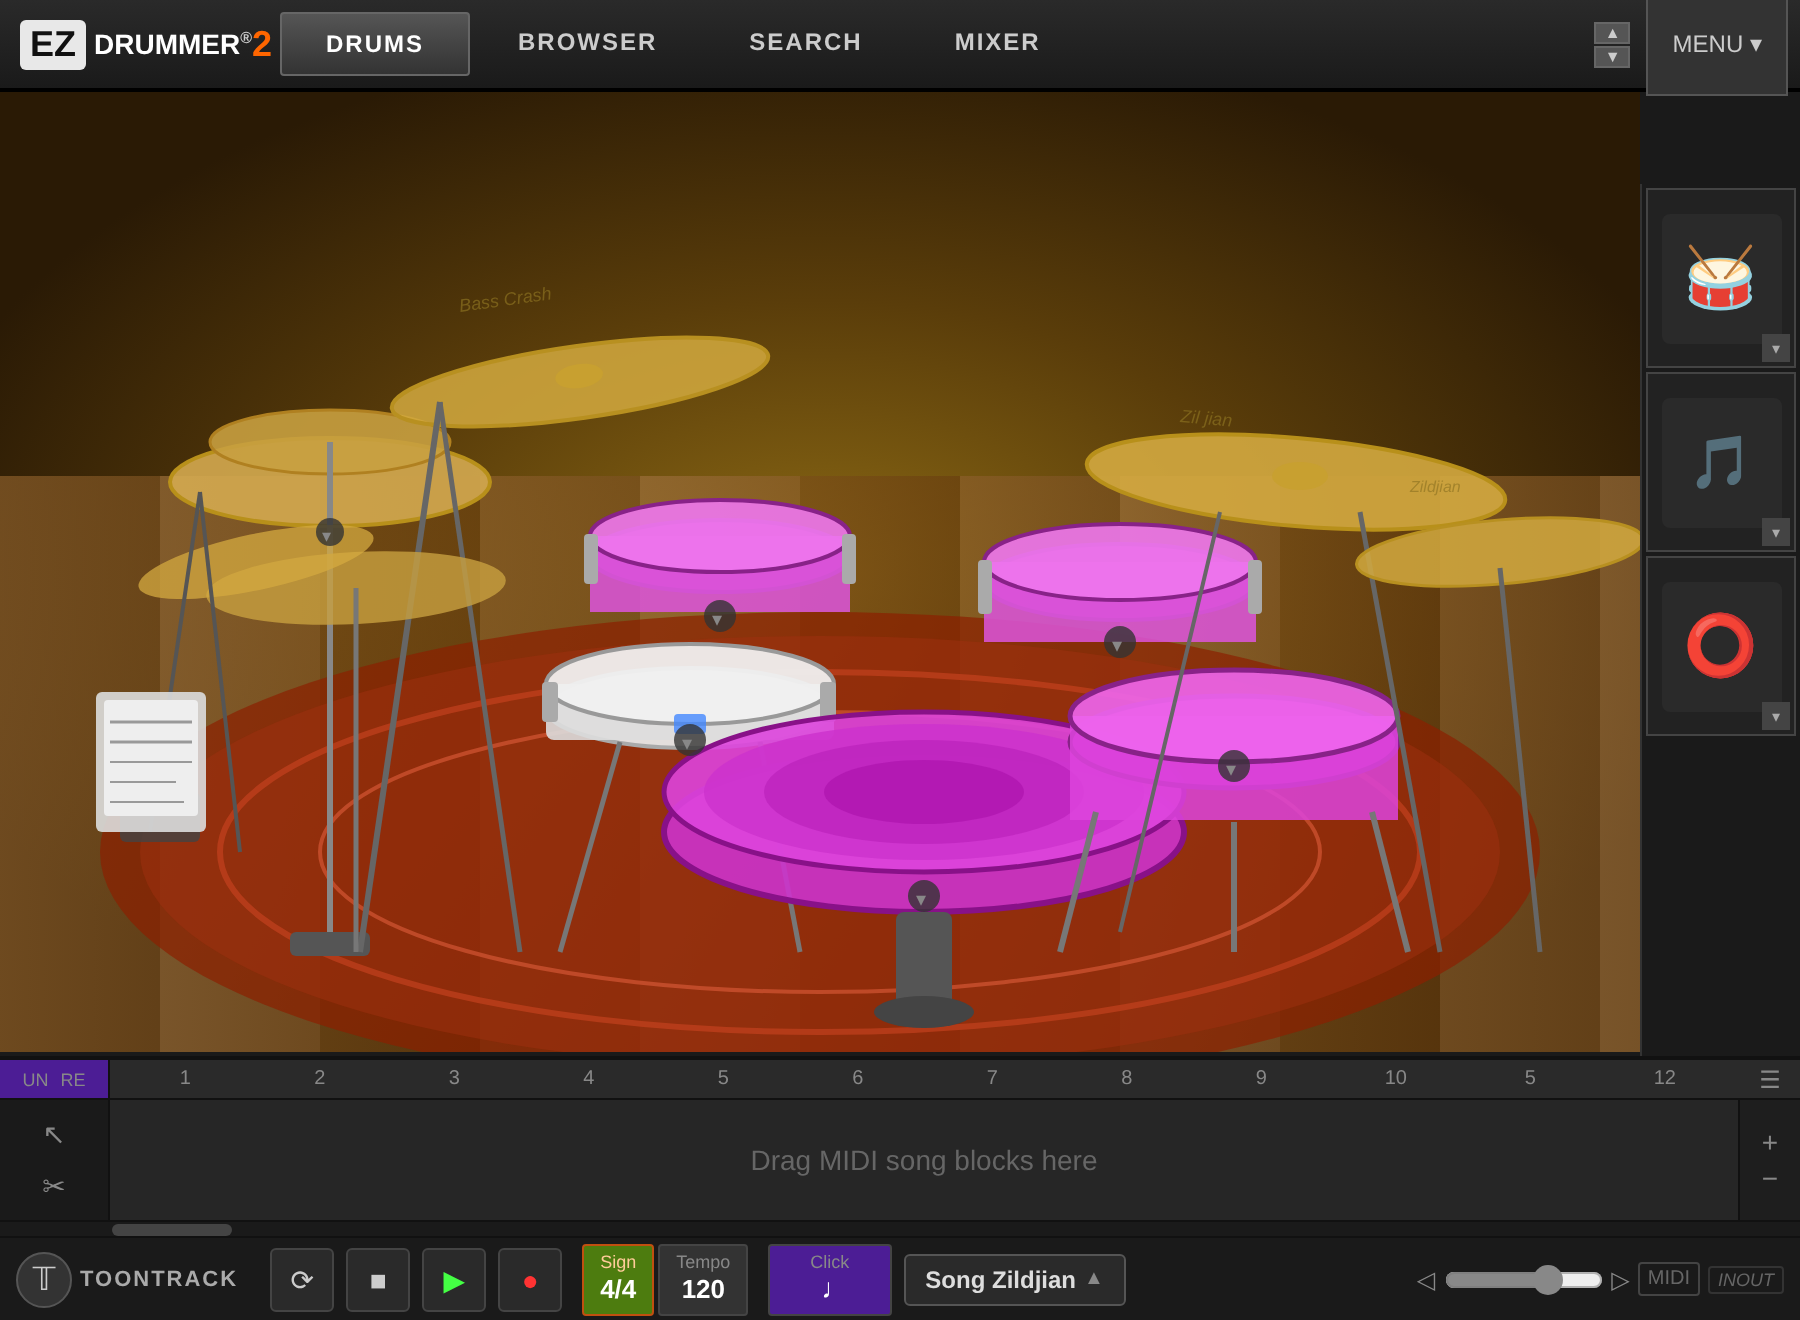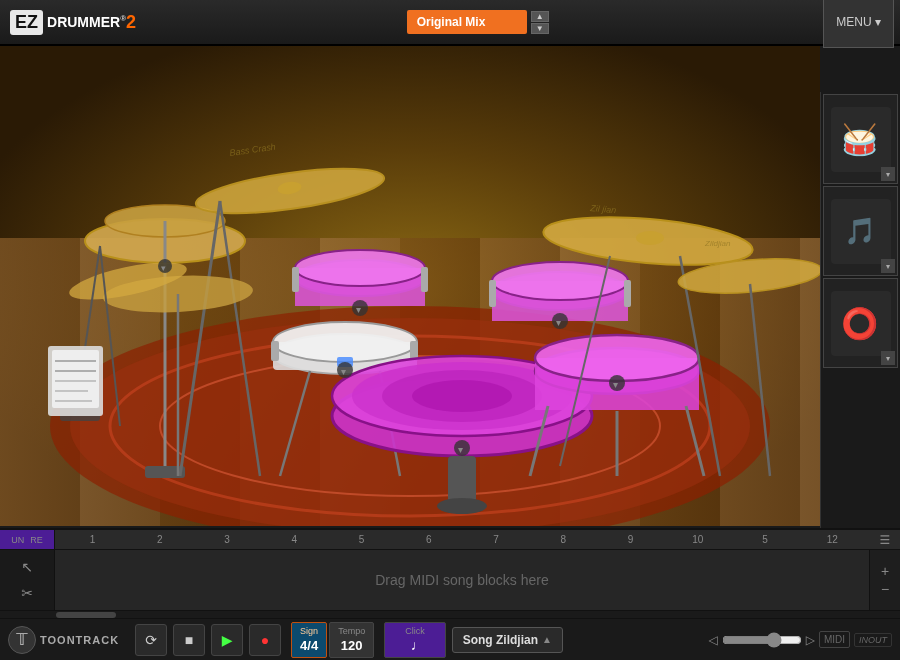--- a/index.html
+++ b/index.html
@@ -359,21 +359,21 @@
       color: #888;
       font-size: 9px;
       display: block;
     }
     .info-value {
       color: #fff;
       font-size: 13px;
       font-weight: bold;
     }
     .sign-box {
-      background: #0c4a6e;
+      background: #4d7c0f;
       border-color: #c05010;
     }
     .sign-box .info-label { color: #ffcc99; }
     .sign-box .info-value { color: #fff; }
     .tempo-box {
       background: #333;
     }
 
     #song-creator-btn {
       background: #2a2a2a;
@@ -449,23 +449,28 @@
 
 <div id="header">
   <div id="logo-area">
     <span class="logo-ez"><span>EZ</span></span>
     <span class="logo-drummer">
       <span>DRUMMER</span><span class="reg">®</span>
     </span>
     <span class="logo-2">2</span>
   </div>
 
+  <div id="nav-tabs">
+    <div class="nav-tab active">DRUMS</div>
+    <div class="nav-tab">BROWSER</div>
+    <div class="nav-tab">SEARCH</div>
+    <div class="nav-tab">MIXER</div>
+  </div>
 
   <div id="preset-area">
-    <div id="preset-select" style="display:flex;align-items:center;padding:5px 10px;">Original Mix</div>
     <div id="preset-arrows">
       <button class="preset-arrow">▲</button>
       <button class="preset-arrow">▼</button>
     </div>
   </div>
 
   <button id="menu-btn">MENU ▾</button>
 </div>
 
 <div style="display:flex; position:relative; width:900px; height:480px;">

